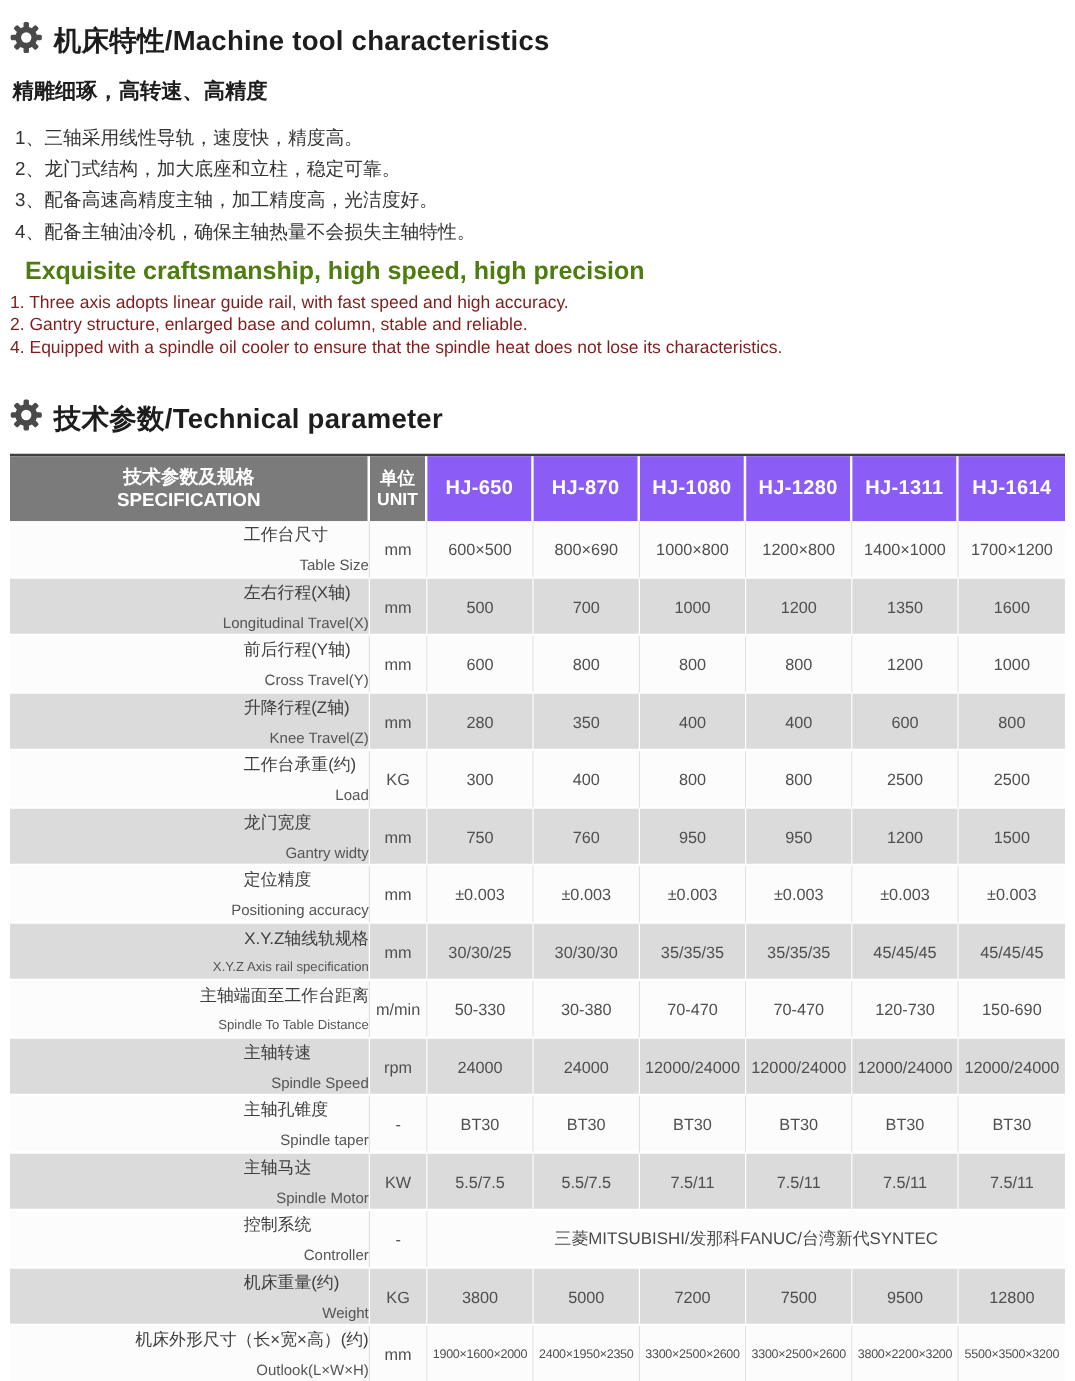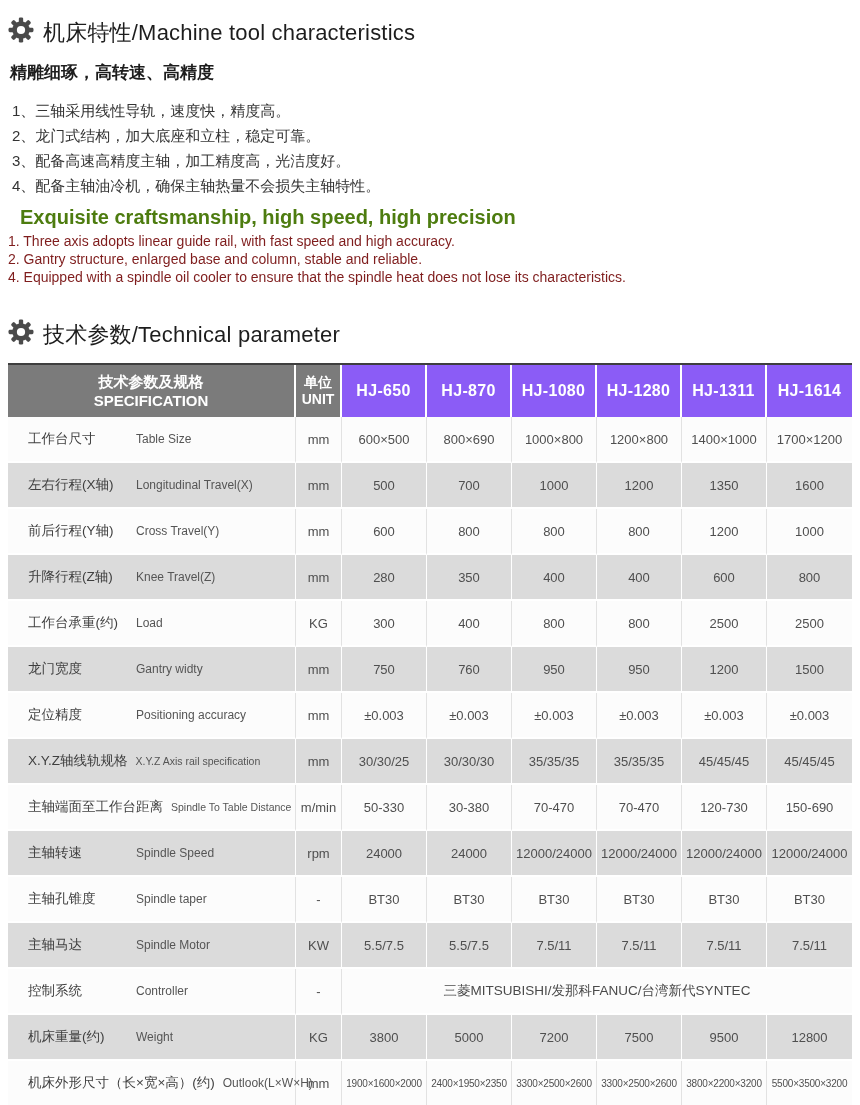--- a/index.html
+++ b/index.html
@@ -5,21 +5,21 @@
   html,body{margin:0;padding:0;background:#fff;}
   body{
     width:860px;height:1105px;overflow:hidden;
     font-family:"Liberation Sans","DejaVu Sans",sans-serif;
     color:#333;
   }
   .page{padding:0 8px;}
 
   
   .sec-title{display:flex;align-items:center;gap:9px;margin:0;padding-top:14px;}
-  .sec-title .txt{font-size:22px;font-weight:normal;color:#1d1d1d;letter-spacing:.2px;}
+  .sec-title .txt{font-size:22px;font-weight:bold;color:#1d1d1d;letter-spacing:.2px;}
   .gear{flex:0 0 auto;}
 
   .subtitle{font-size:17px;font-weight:bold;color:#1d1d1d;margin:10px 0 14px 2px;}
 
   ul.cnlist{list-style:none;margin:0 0 6px 4px;padding:0;}
   ul.cnlist li{font-size:15px;color:#333;line-height:25px;}
 
   .en-title{font-size:20px;color:#4d7c0f;margin:8px 0 3px 12px;font-weight:bold;}
   ul.enlist{list-style:none;margin:0;padding:0;}
   ul.enlist li{font-size:14px;color:#7f1d1d;line-height:18px;}
@@ -43,21 +43,21 @@
   thead th.unit-h{font-size:14px;line-height:17px;}
   thead th.model-h{background:#8b5cf6;font-size:16px;letter-spacing:.3px;}
   tbody td{
     height:44px;text-align:center;font-size:13px;color:#4f4f4f;
     border-bottom:2px solid #fff;border-right:1px solid #e2e2e2;
   }
   tbody td:last-child{border-right:none;}
   tbody tr.w td{background:#fcfcfc;}
   tbody tr.g td{background:#dbdbdb;border-right-color:#fff;}
   td.label{text-align:left;}
-  .lab{display:flex;align-items:center;padding-left:20px;gap:8px;}
+  .lab{display:flex;align-items:flex-end;padding-left:20px;gap:8px;flex-direction:column;}
   .lab .cn{font-size:13.5px;color:#3f3f3f;min-width:100px;flex:0 0 auto;}
   .lab .en{font-size:12px;color:#555;}
   .lab.tight .cn{min-width:0;}
   .lab.tight .en{font-size:10.5px;}
   tr.dense td:not(.label):not(.unit-c){font-size:10px;letter-spacing:-0.2px;}
   td.unit-c{font-size:13px;}
   td.merged{font-size:13.5px;color:#4a4a4a;}
 </style>
 </head>
 <body>

